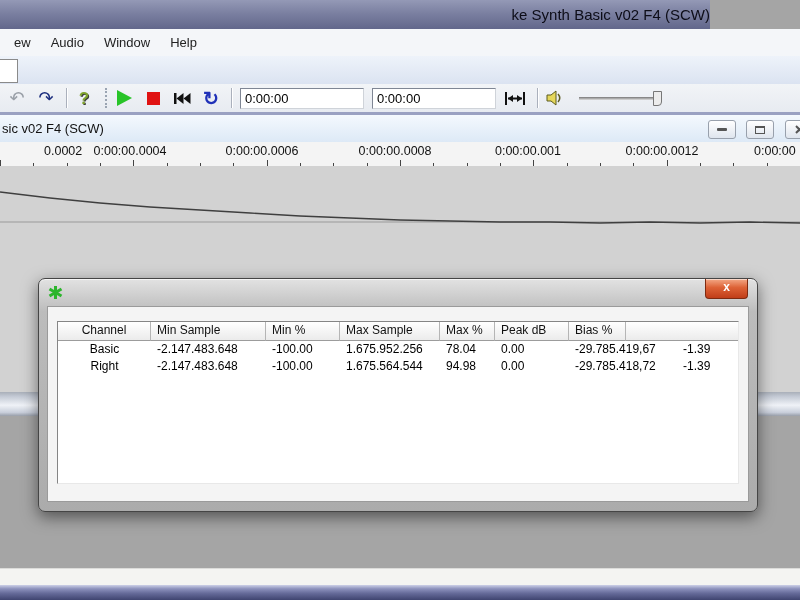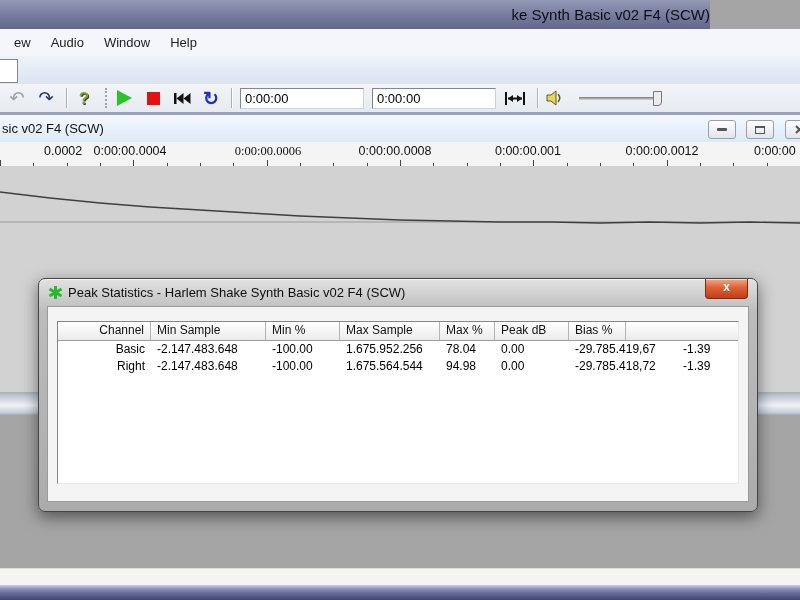--- a/index.html
+++ b/index.html
@@ -77,21 +77,21 @@
   .listbox{position:absolute;left:9px;right:9px;top:14px;height:161px;background:#fff;
     border:1px solid #858585;border-bottom-color:#e8e8e8;border-right-color:#e8e8e8;overflow:hidden;}
   .lheader{display:flex;height:19px;}
   .hcell{box-sizing:border-box;height:19px;line-height:17px;font-size:12px;color:#111;
     background:linear-gradient(#ffffff,#ebebeb);border-right:1px solid #b5b5b5;border-bottom:1px solid #9c9c9c;
     padding:0 6px;white-space:nowrap;overflow:hidden;}
   .hfill{flex:1;border-right:none;}
   .trow{display:flex;height:17px;}
   .tcell{box-sizing:border-box;height:17px;line-height:16px;font-size:12px;color:#000;
     padding:0 6px;white-space:nowrap;overflow:hidden;}
-  .al{text-align:right;} .ar{}
+  .al{text-align:center;} .ar{}
 </style>
 </head>
 <body>
 
 <div class="screen">
 
   <div class="abs titlebar">
     <div class="title">ke Synth Basic v02 F4 (SCW)</div>
   </div>
 
@@ -172,21 +172,21 @@
       <svg width="9" height="9" viewBox="0 0 9 9">
         <line x1="1" y1="1" x2="8" y2="8" stroke="#555" stroke-width="2"></line>
         <line x1="8" y1="1" x2="1" y2="8" stroke="#555" stroke-width="2"></line>
       </svg>
     </div>
   </div>
 
   <div class="abs ruler">
       <div class="ruler-label" style="left: 2px; margin-left: 42px;">0.0002</div>
       <div class="ruler-label" style="left: 130px; transform: translateX(-50%);">0:00:00.0004</div>
-      <div class="ruler-label" style="left: 268px; transform: translateX(-50%); font-family: Liberation Serif, serif;">0:00:00.0006</div>
+      <div class="ruler-label" style="left: 262px; transform: translateX(-50%);">0:00:00.0006</div>
       <div class="ruler-label" style="left: 395px; transform: translateX(-50%);">0:00:00.0008</div>
       <div class="ruler-label" style="left: 528px; transform: translateX(-50%);">0:00:00.001</div>
       <div class="ruler-label" style="left: 662px; transform: translateX(-50%);">0:00:00.0012</div>
       <div class="ruler-label" style="left: 754px;">0:00:00</div>
       <div class="ruler-tick" style="left: 0px; height: 6px;"></div>
       <div class="ruler-tick" style="left: 33px; height: 3px;"></div>
       <div class="ruler-tick" style="left: 67px; height: 3px;"></div>
       <div class="ruler-tick" style="left: 100px; height: 3px;"></div>
       <div class="ruler-tick" style="left: 133px; height: 6px;"></div>
       <div class="ruler-tick" style="left: 167px; height: 3px;"></div>
@@ -222,21 +222,20 @@
   <div class="abs statusbar"></div>
   <div class="abs bottomframe"></div>
 
   <div class="abs dialog">
     <div class="dlg-titlebar">
       <svg class="dlg-icon" viewBox="0 0 15 15">
         <line x1="7.5" y1="1" x2="7.5" y2="14" stroke="#2db52d" stroke-width="3"></line>
         <line x1="1.5" y1="4" x2="13.5" y2="11" stroke="#2db52d" stroke-width="3"></line>
         <line x1="1.5" y1="11" x2="13.5" y2="4" stroke="#2db52d" stroke-width="3"></line>
       </svg>
-      <div class="dlg-title">Peak Statistics - Harlem Shake Synth Basic v02 F4 (SCW)</div>
       <div class="dlg-close">x</div>
     </div>
     <div class="dlg-client">
       <div class="listbox">
         <div class="lheader">
             <div class="hcell al" style="width: 93px;">Channel</div>
             <div class="hcell ar" style="width: 115px;">Min Sample</div>
             <div class="hcell ar" style="width: 74px;">Min %</div>
             <div class="hcell ar" style="width: 100px;">Max Sample</div>
             <div class="hcell ar" style="width: 55px;">Max %</div>

